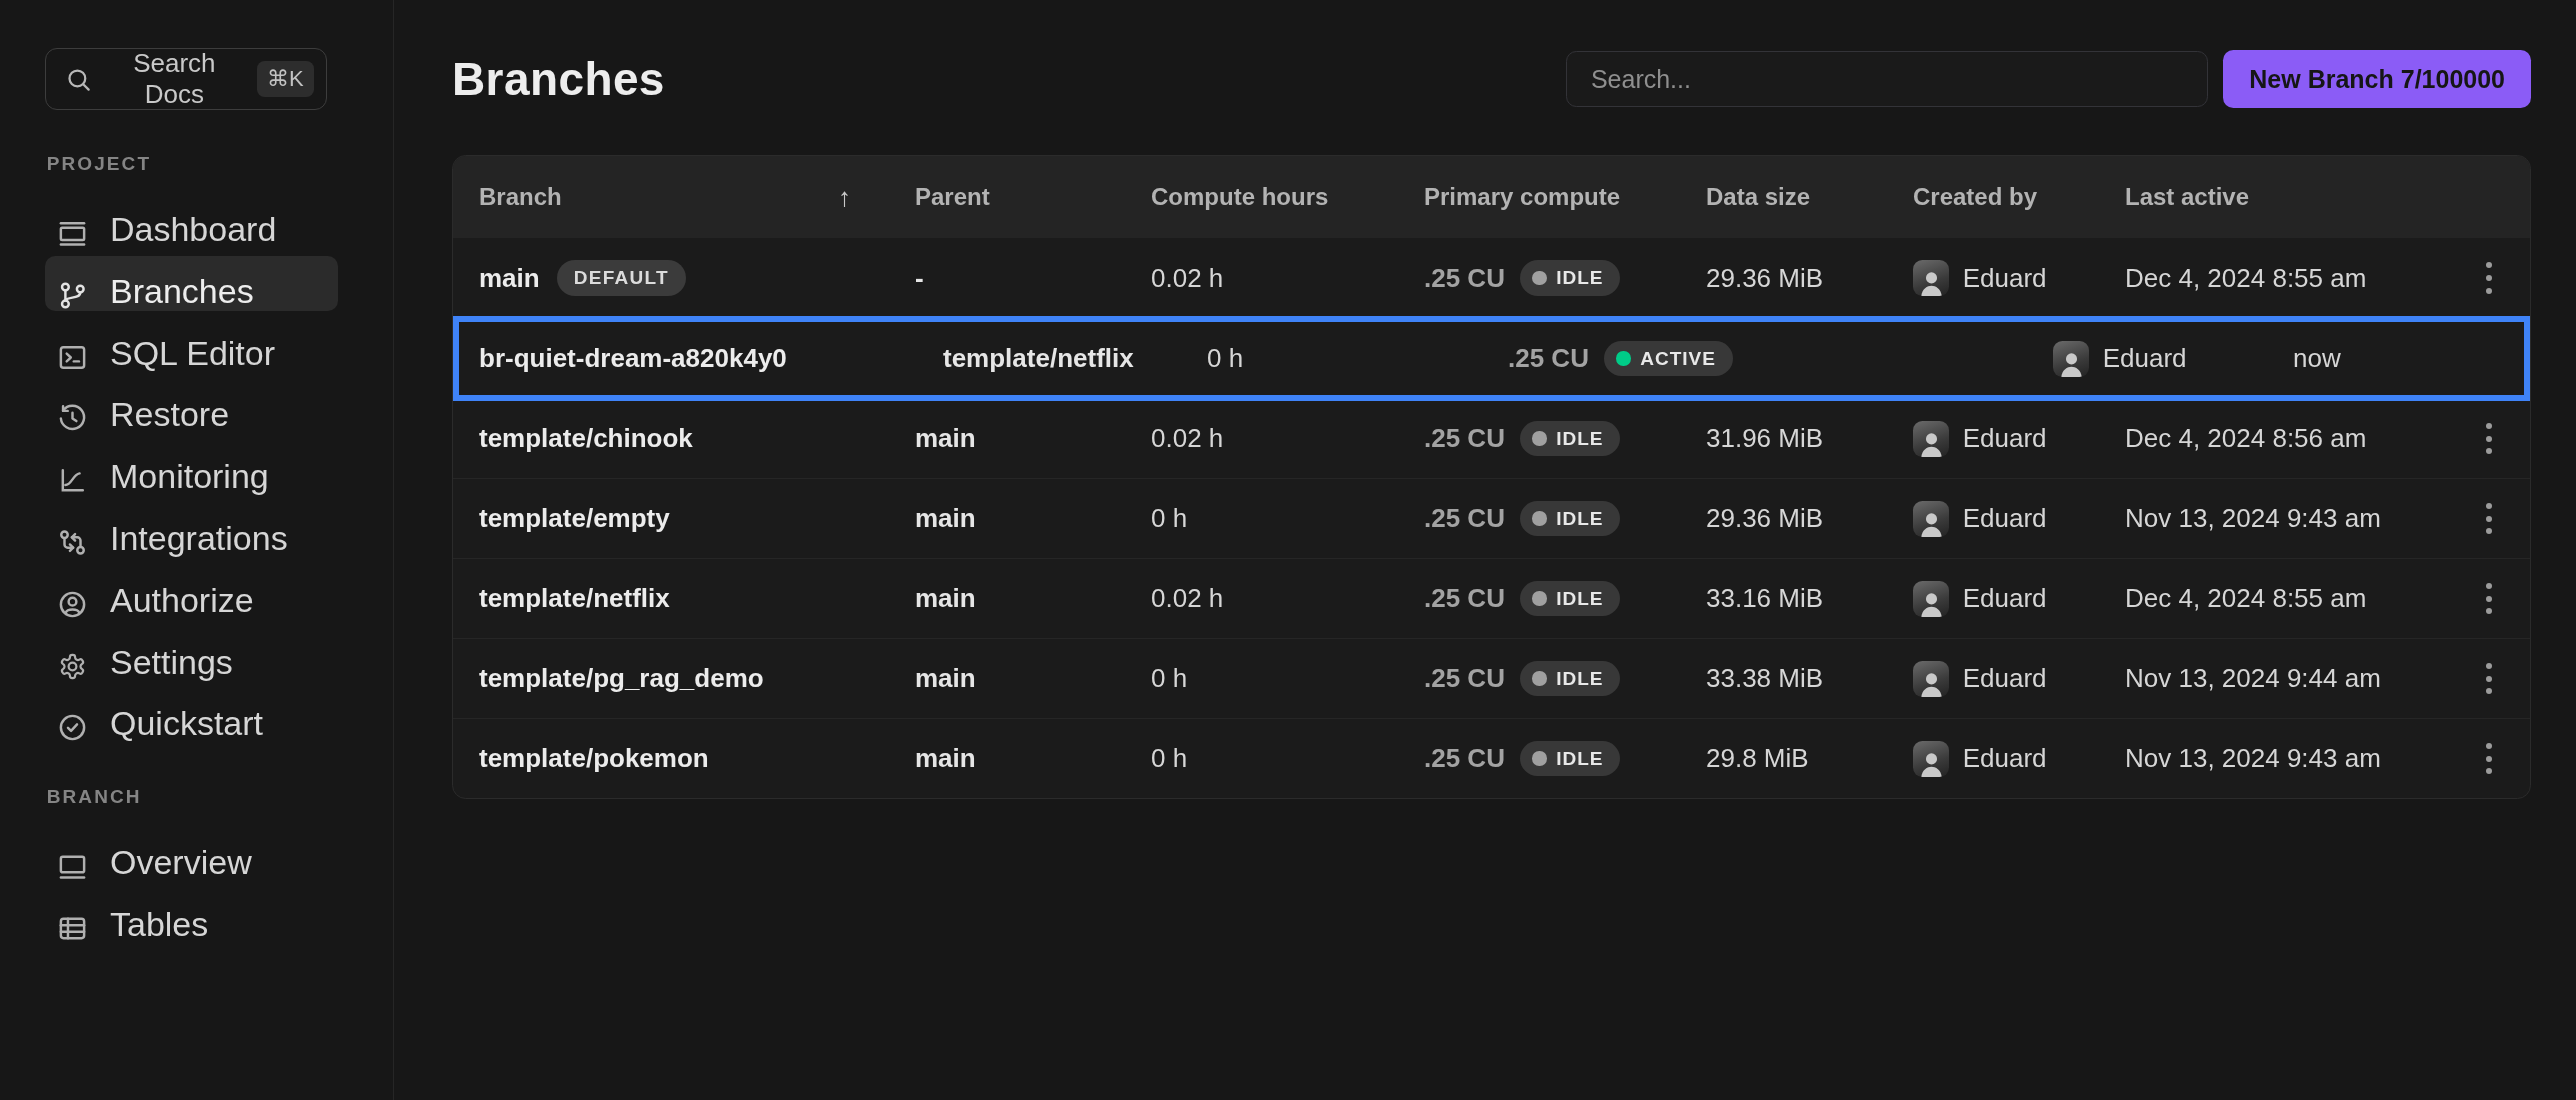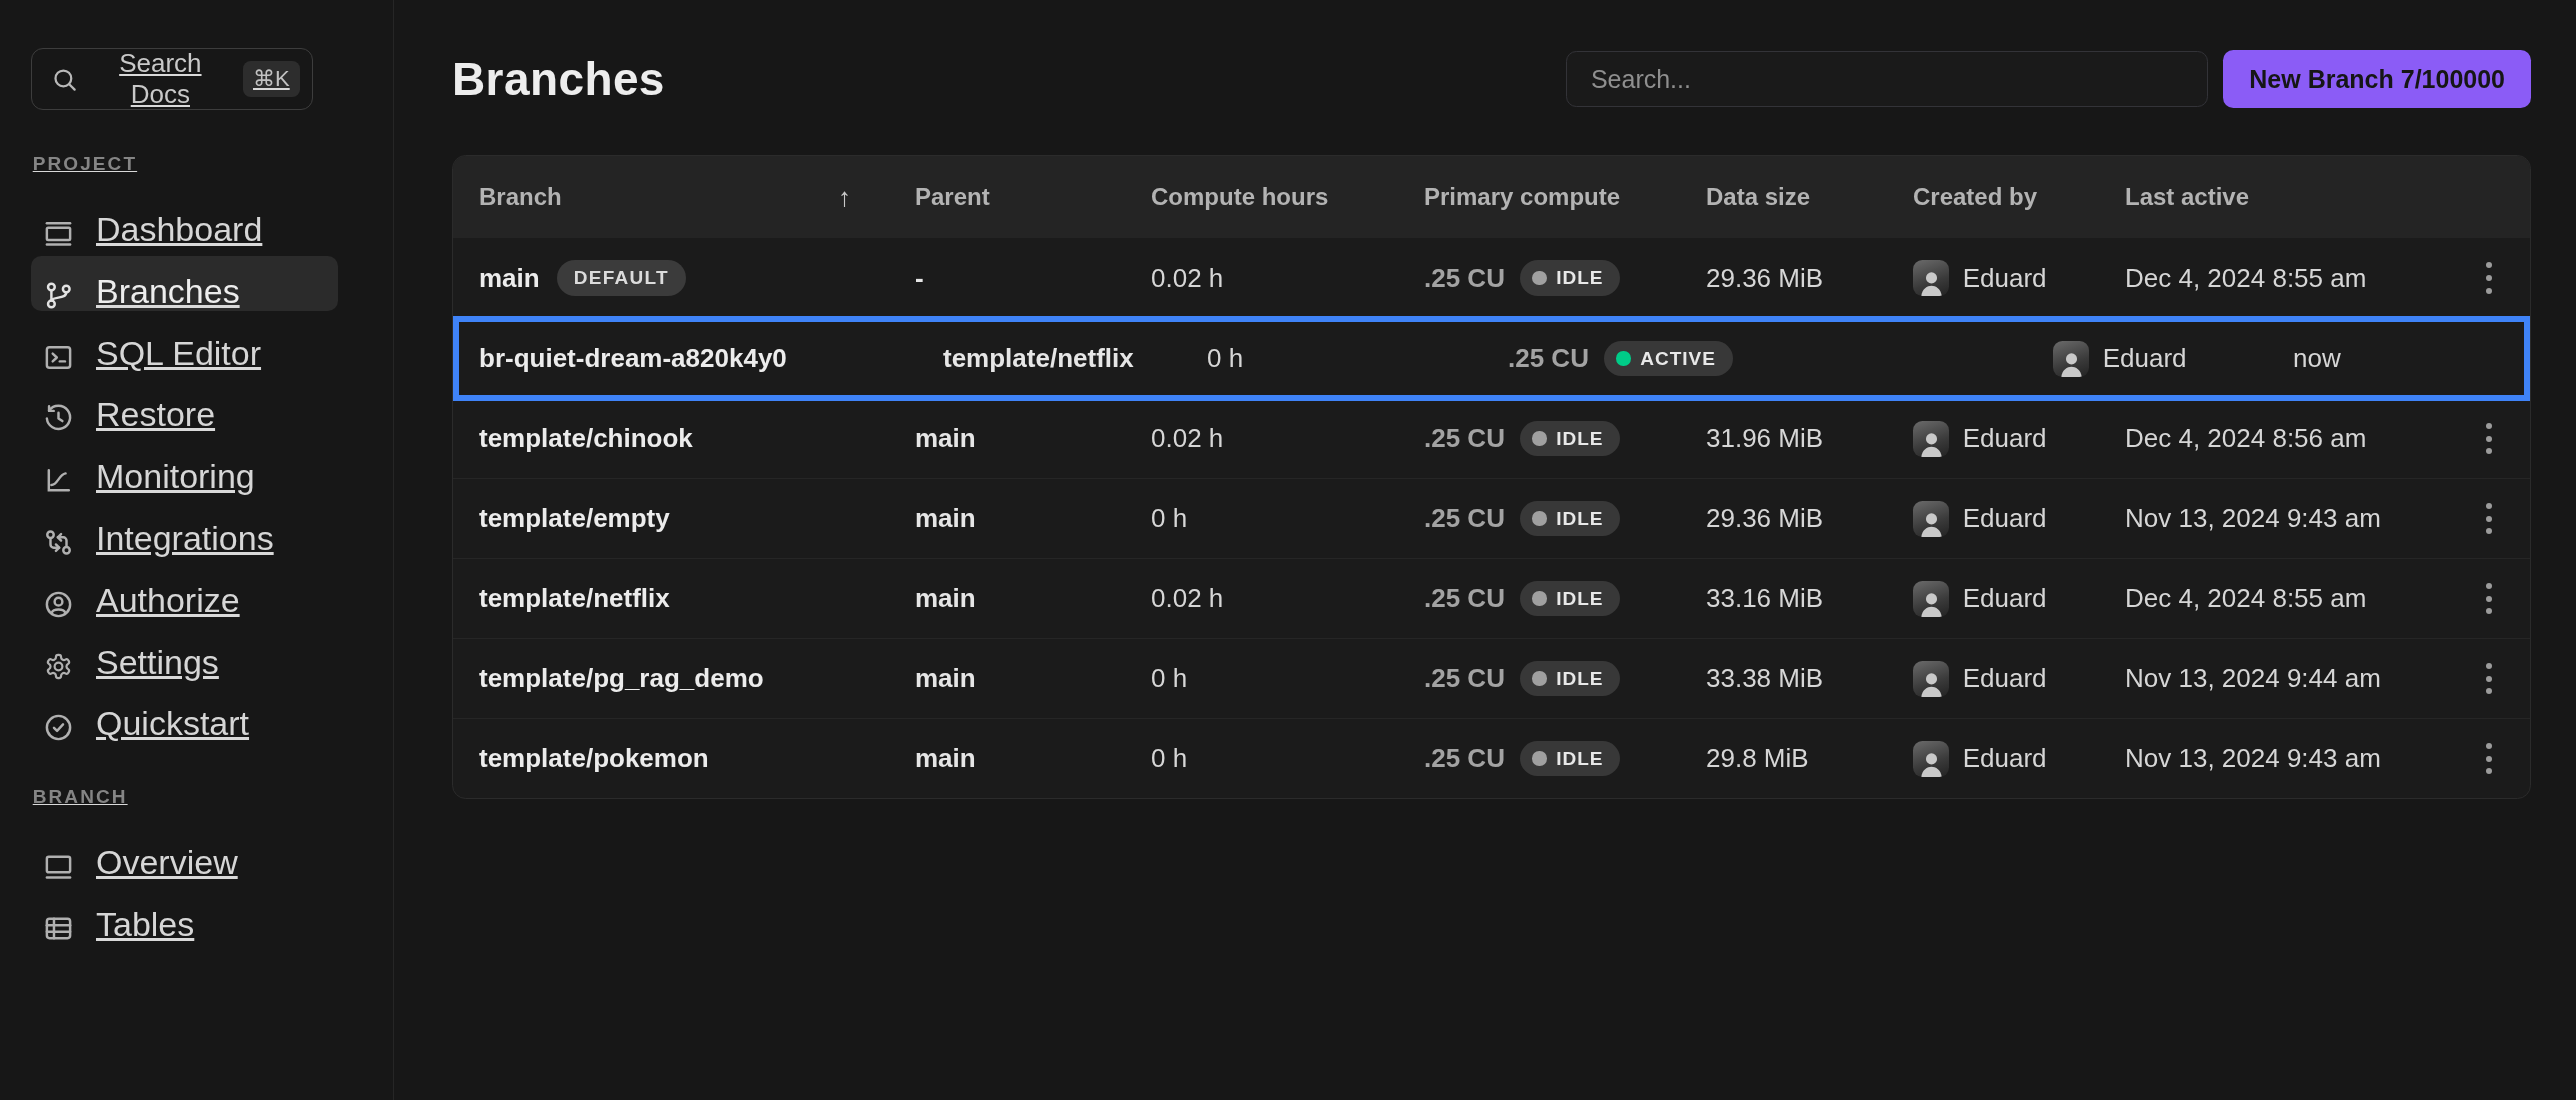--- a/index.html
+++ b/index.html
@@ -8,23 +8,22 @@
     font-family:"Liberation Sans","DejaVu Sans",sans-serif;
     background:#171717; color:#d9d9d9;
     -webkit-font-smoothing:antialiased;
   }
   .app { display:flex; width:2576px; height:1101px; }
 
   
   .sidebar {
     width:394px; height:100%; flex:0 0 394px;
     border-right:1.7px solid #262626;
-    padding:48px 55px 0 31px;
+    padding:48px 55px 0 45px;
     background:#171717;
-    text-decoration:underline;
   }
   .search-docs {
     width:282px; height:62px;
     display:flex; align-items:center; gap:19px;
     background:transparent; border:1.7px solid #3d3d3d; border-radius:12px;
     color:#c9c9c9; font-size:26px; cursor:pointer;
     padding:0 12px 0 19px;
     font-family:inherit;
   }
   .search-docs svg { flex:0 0 auto; }

